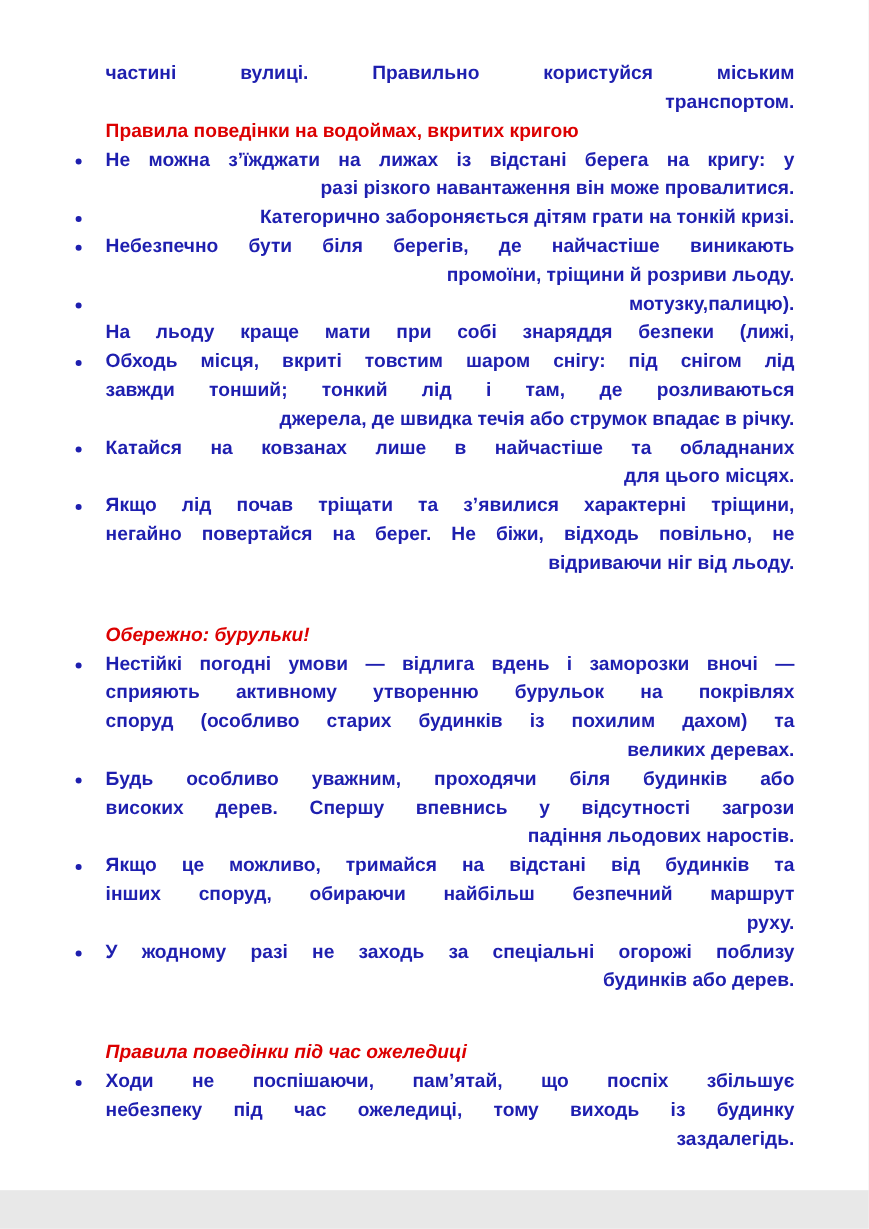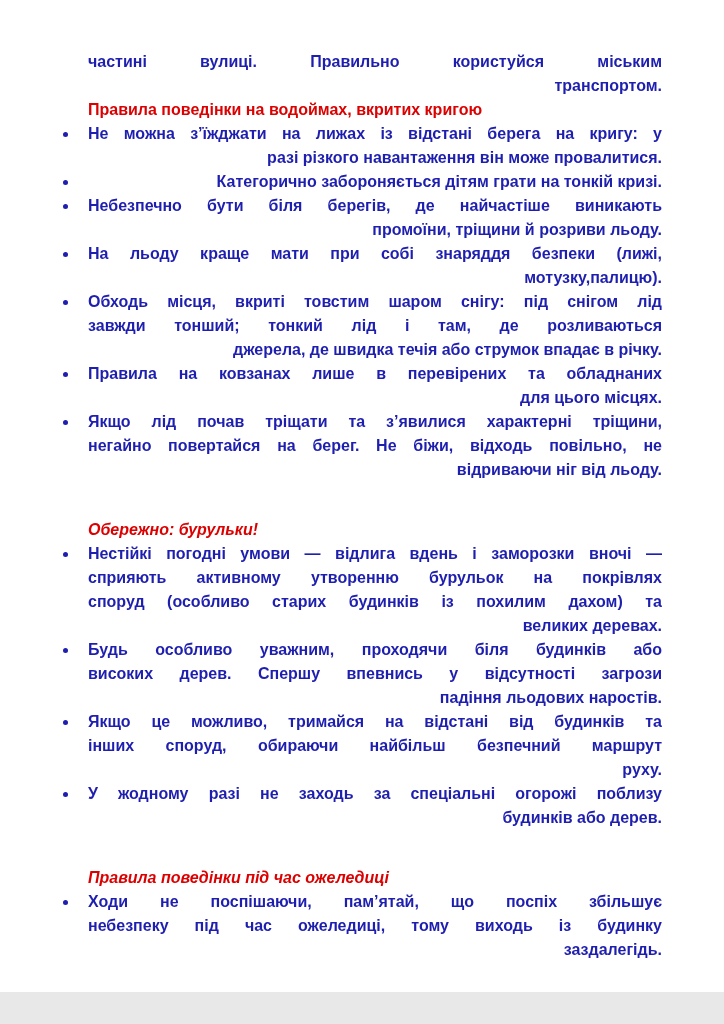--- a/index.html
+++ b/index.html
@@ -78,32 +78,32 @@
         <span class="dot"></span>
         <div class="line">Категорично забороняється дітям грати на тонкій кризі.</div>
       </div>
       <div class="block bullet">
         <span class="dot"></span>
         <div class="line stretch">Небезпечно бути біля берегів, де найчастіше виникають</div>
         <div class="line">промоїни, тріщини й розриви льоду.</div>
       </div>
       <div class="block bullet">
         <span class="dot"></span>
+        <div class="line">мотузку,палицю).</div>
         <div class="line stretch">На льоду краще мати при собі знаряддя безпеки (лижі,</div>
-        <div class="line">мотузку,палицю).</div>
       </div>
       <div class="block bullet">
         <span class="dot"></span>
         <div class="line stretch">Обходь місця, вкриті товстим шаром снігу: під снігом лід</div>
         <div class="line stretch">завжди тонший; тонкий лід і там, де розливаються</div>
         <div class="line">джерела, де швидка течія або струмок впадає в річку.</div>
       </div>
       <div class="block bullet">
         <span class="dot"></span>
-        <div class="line stretch">Правила на ковзанах лише в перевірених та обладнаних</div>
+        <div class="line stretch">Катайся на ковзанах лише в найчастіше та обладнаних</div>
         <div class="line">для цього місцях.</div>
       </div>
       <div class="block bullet">
         <span class="dot"></span>
         <div class="line stretch">Якщо лід почав тріщати та з’явилися характерні тріщини,</div>
         <div class="line stretch">негайно повертайся на берег. Не біжи, відходь повільно, не</div>
         <div class="line">відриваючи ніг від льоду.</div>
       </div>
       <div class="blank-line"></div>
       <div class="heading italic">Обережно: бурульки!</div>

